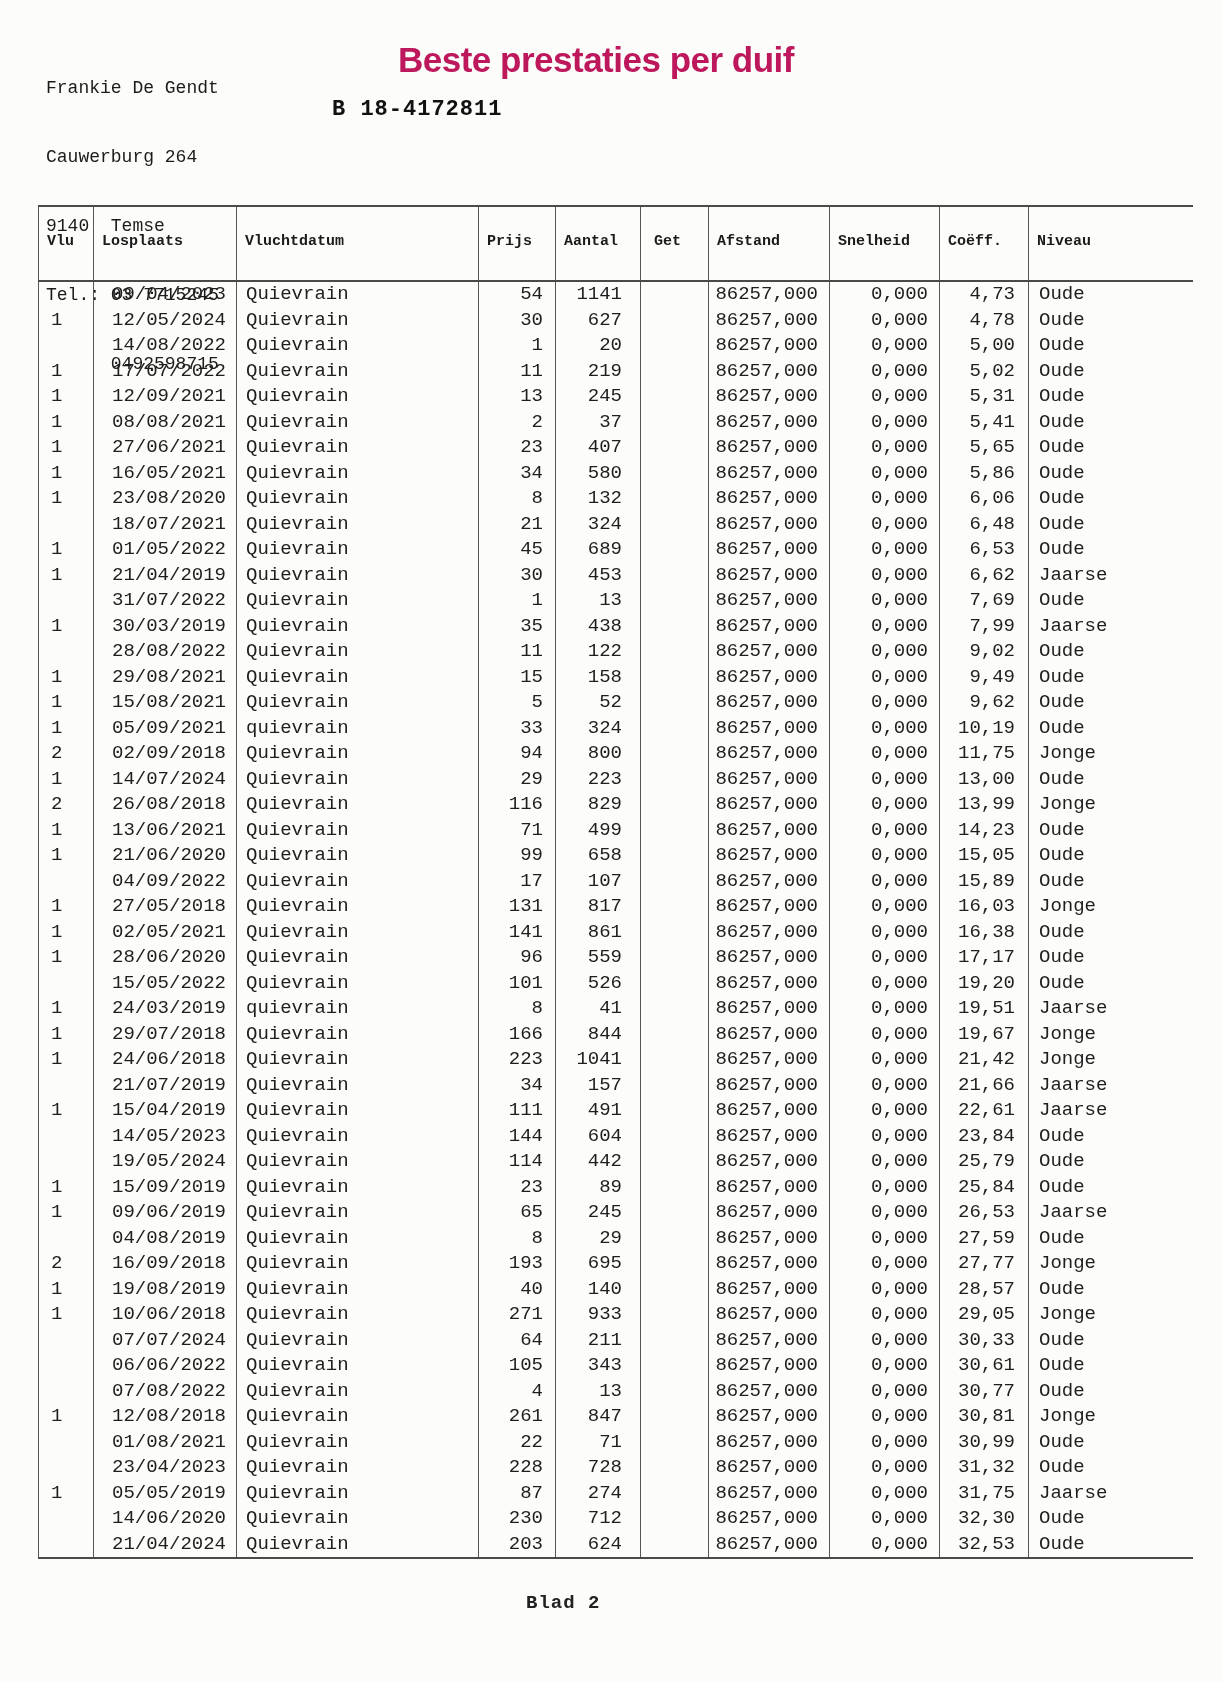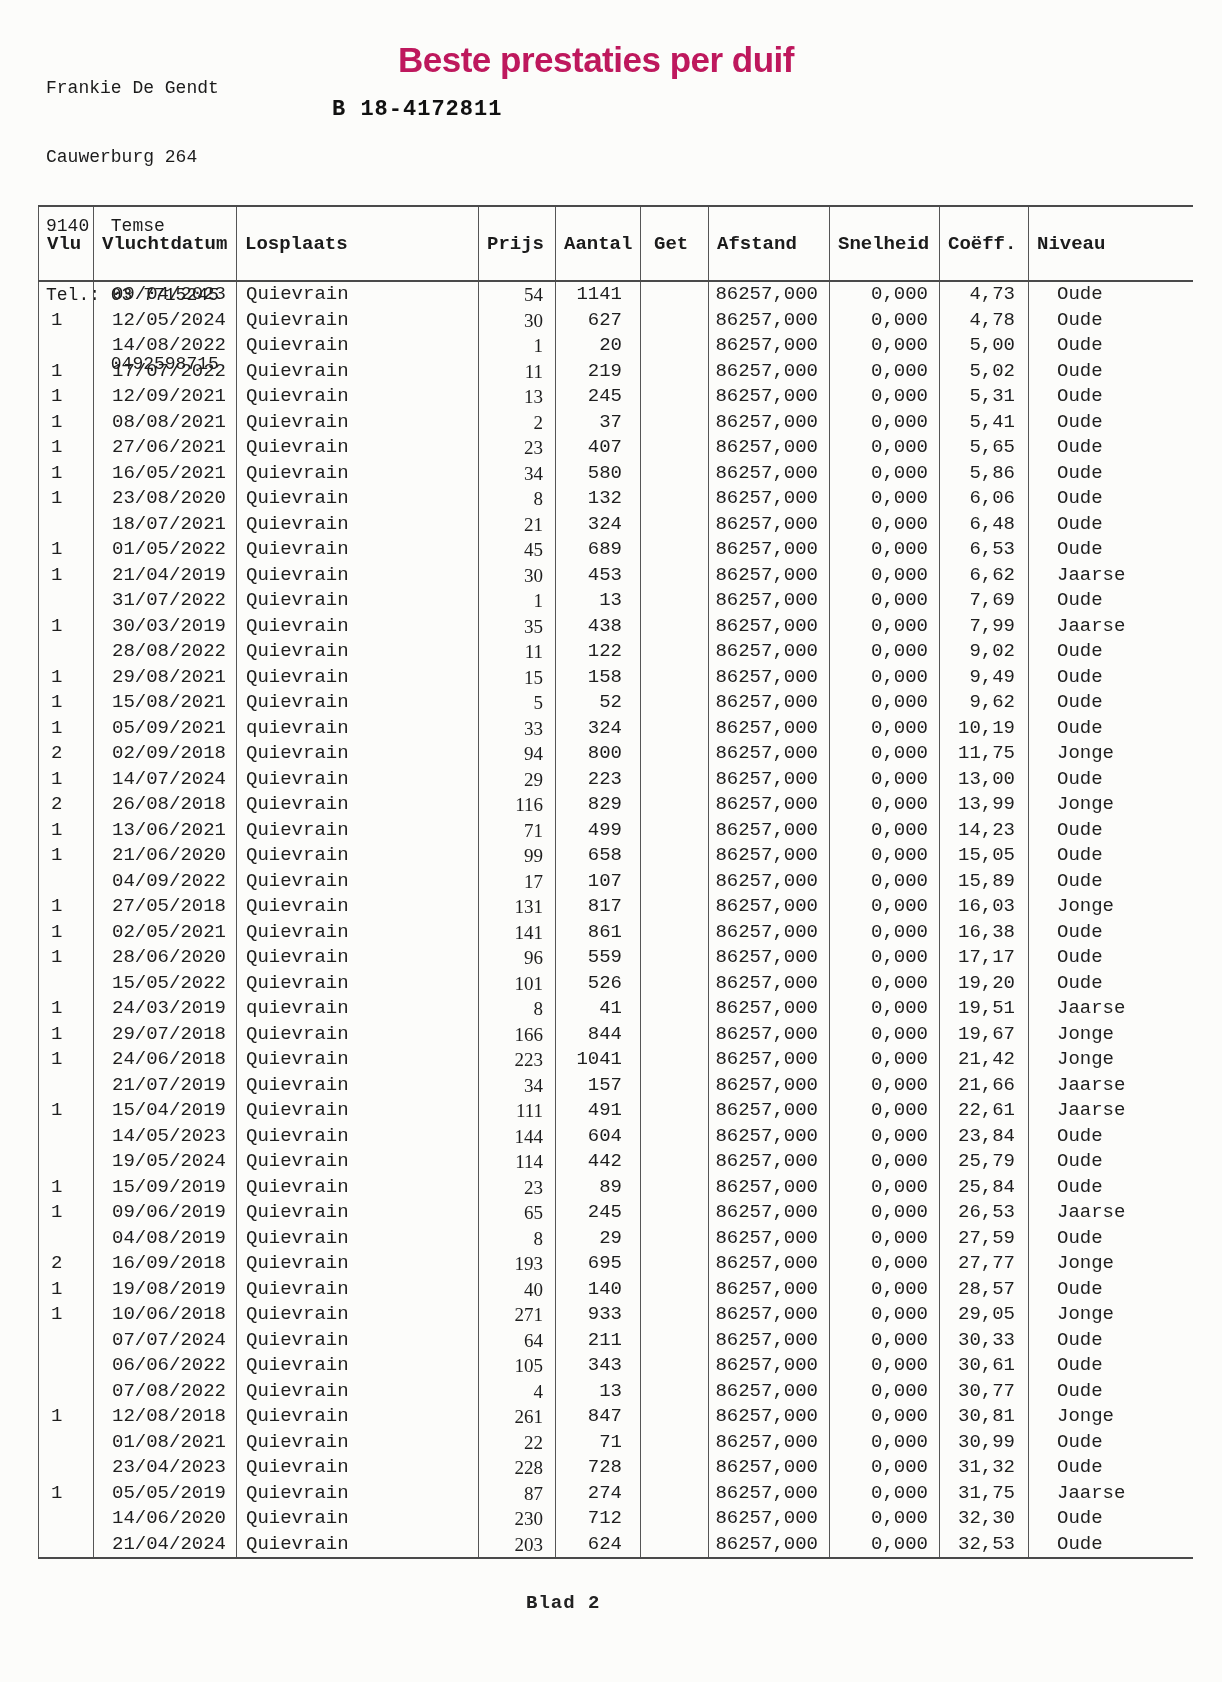--- a/index.html
+++ b/index.html
@@ -35,46 +35,46 @@
     border-bottom:2px solid #4a4a4a;
     box-sizing:content-box;
   }
   .tr, .thead {
     display:grid;
     grid-template-columns:55px 143px 242px 77px 85px 68px 121px 110px 89px 1fr;
   }
   .thead {
     height:73px;
     border-bottom:2px solid #4a4a4a;
-    font-weight:700; font-size:19px;
+    font-weight:700; font-size:15px;
   }
   .th {
     border-left:1.5px solid #555;
     padding:26px 0 0 8px;
     box-sizing:border-box;
     white-space:nowrap; overflow:hidden;
   }
   .th.th-get { padding-left:13px; }
   .tr { height:25.5px; }
   .td {
     border-left:1.5px solid #555;
     box-sizing:border-box;
     font-size:19px; line-height:25.5px;
     white-space:nowrap; overflow:hidden;
     color:#1e1e1e;
   }
   .col-vlu        { padding-left:12px; }
   .col-vluchtdatum{ padding-left:18px; }
   .col-losplaats  { padding-left:9px; }
-  .col-prijs      { text-align:right; padding-right:12px;font-family:Liberation Serif, serif; }
+  .col-prijs      { text-align:right; padding-right:12px; }
   .col-aantal     { text-align:right; padding-right:18px; }
   .col-afstand    { text-align:right; padding-right:11px; }
   .col-snelheid   { text-align:right; padding-right:11px; }
   .col-coeff      { text-align:right; padding-right:13px; }
-  .col-niveau     { padding-left:28px; }
+  .col-niveau     { padding-left:10px; }
   .footer {
     position:absolute; left:526px; top:1592px;
     font-weight:700; font-size:19px; letter-spacing:1px;
     color:#222;
   }
 </style>
 </head>
 <body>
 
 <div class="page">
@@ -87,22 +87,22 @@
     <div class="indent">0492598715</div>
   </div>
 
   <div class="title">Beste prestaties per duif</div>
 
   <div class="ring">B 18-4172811</div>
 
   <div class="report-table">
     <div class="thead">
       <div class="th">Vlu</div>
+      <div class="th">Losplaats</div>
       <div class="th">Vluchtdatum</div>
-      <div class="th">Losplaats</div>
       <div class="th">Prijs</div>
       <div class="th">Aantal</div>
       <div class="th th-get">Get</div>
       <div class="th">Afstand</div>
       <div class="th">Snelheid</div>
       <div class="th">Coëff.</div>
       <div class="th">Niveau</div>
     </div>
     <div>
         <div class="tr">

